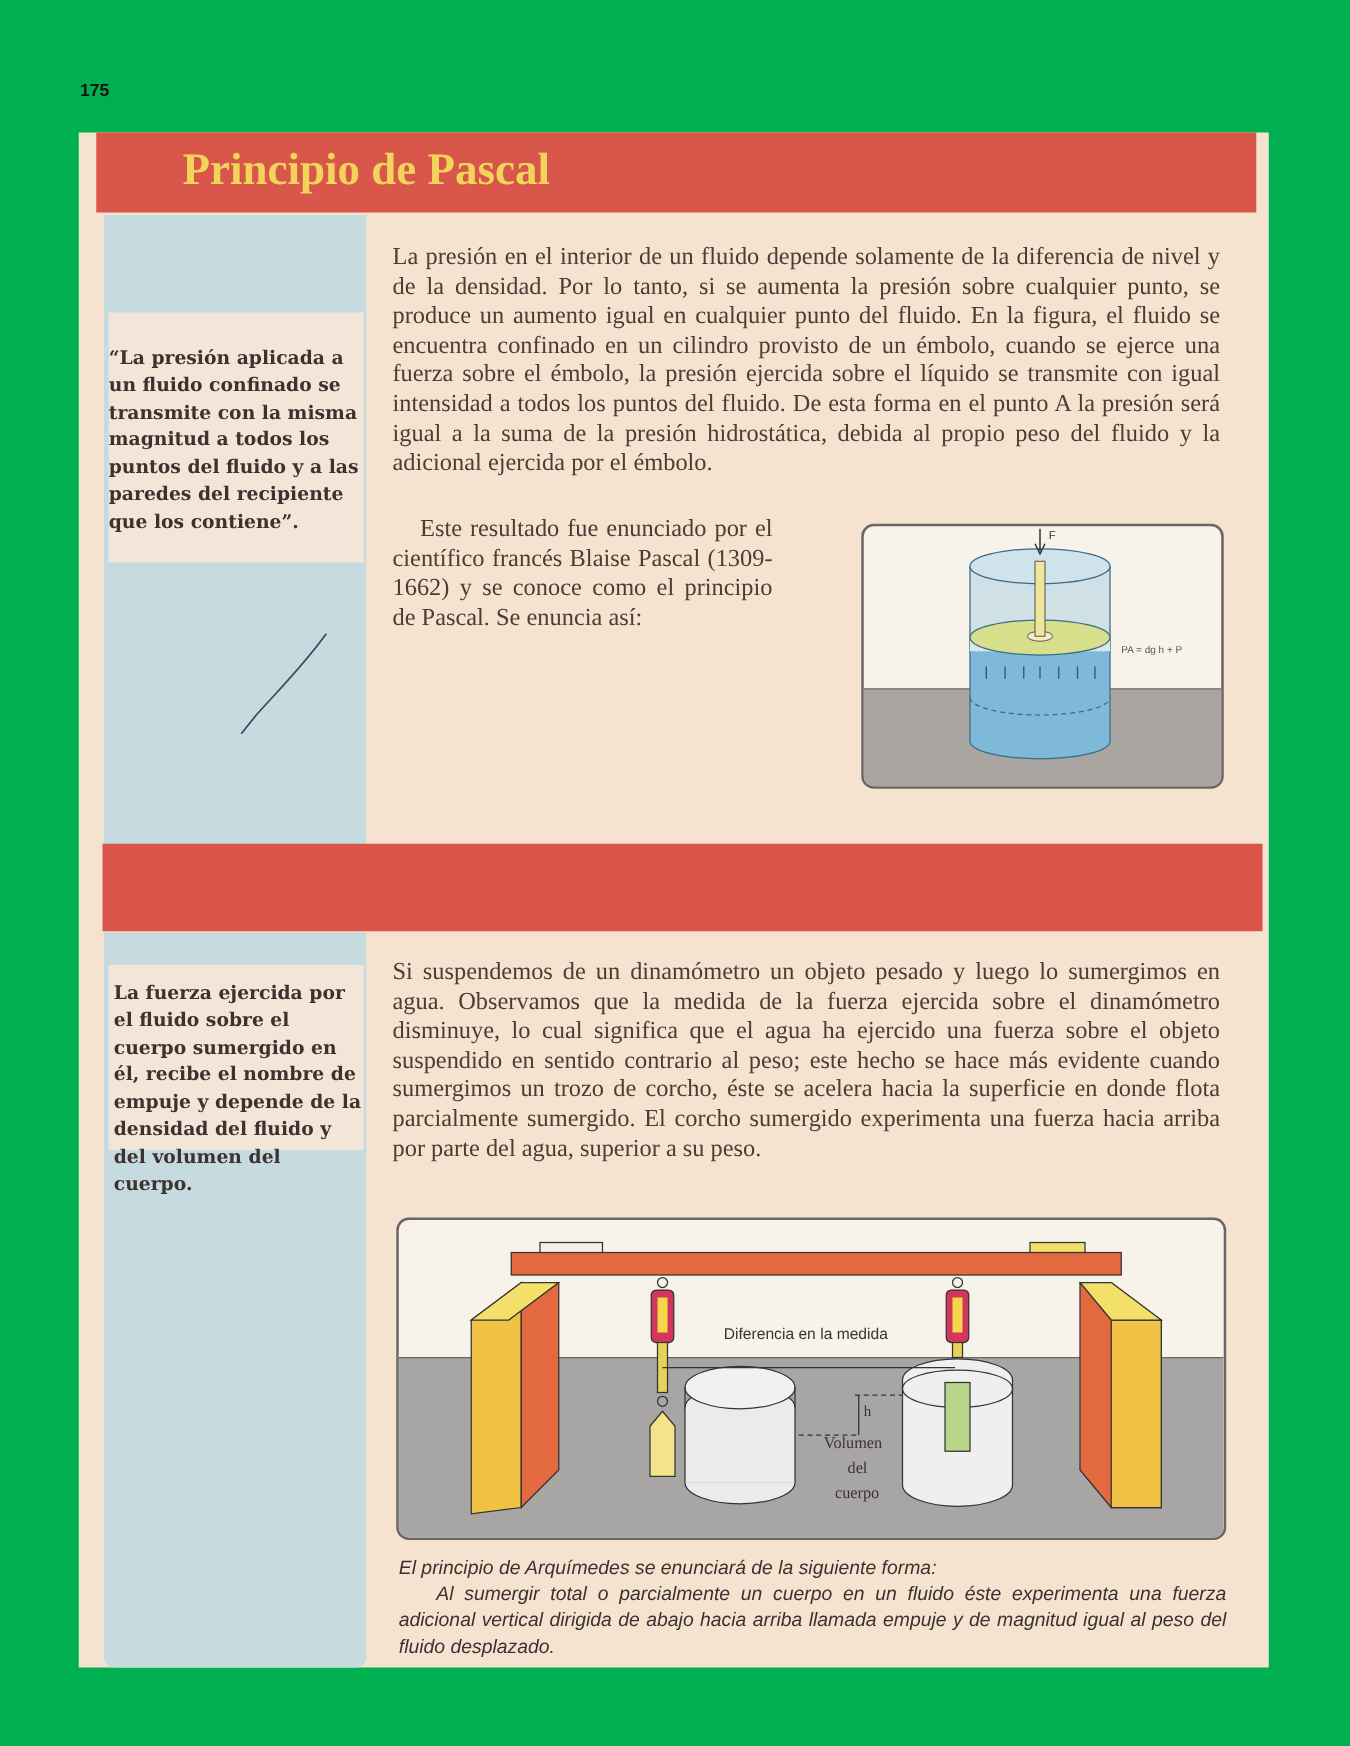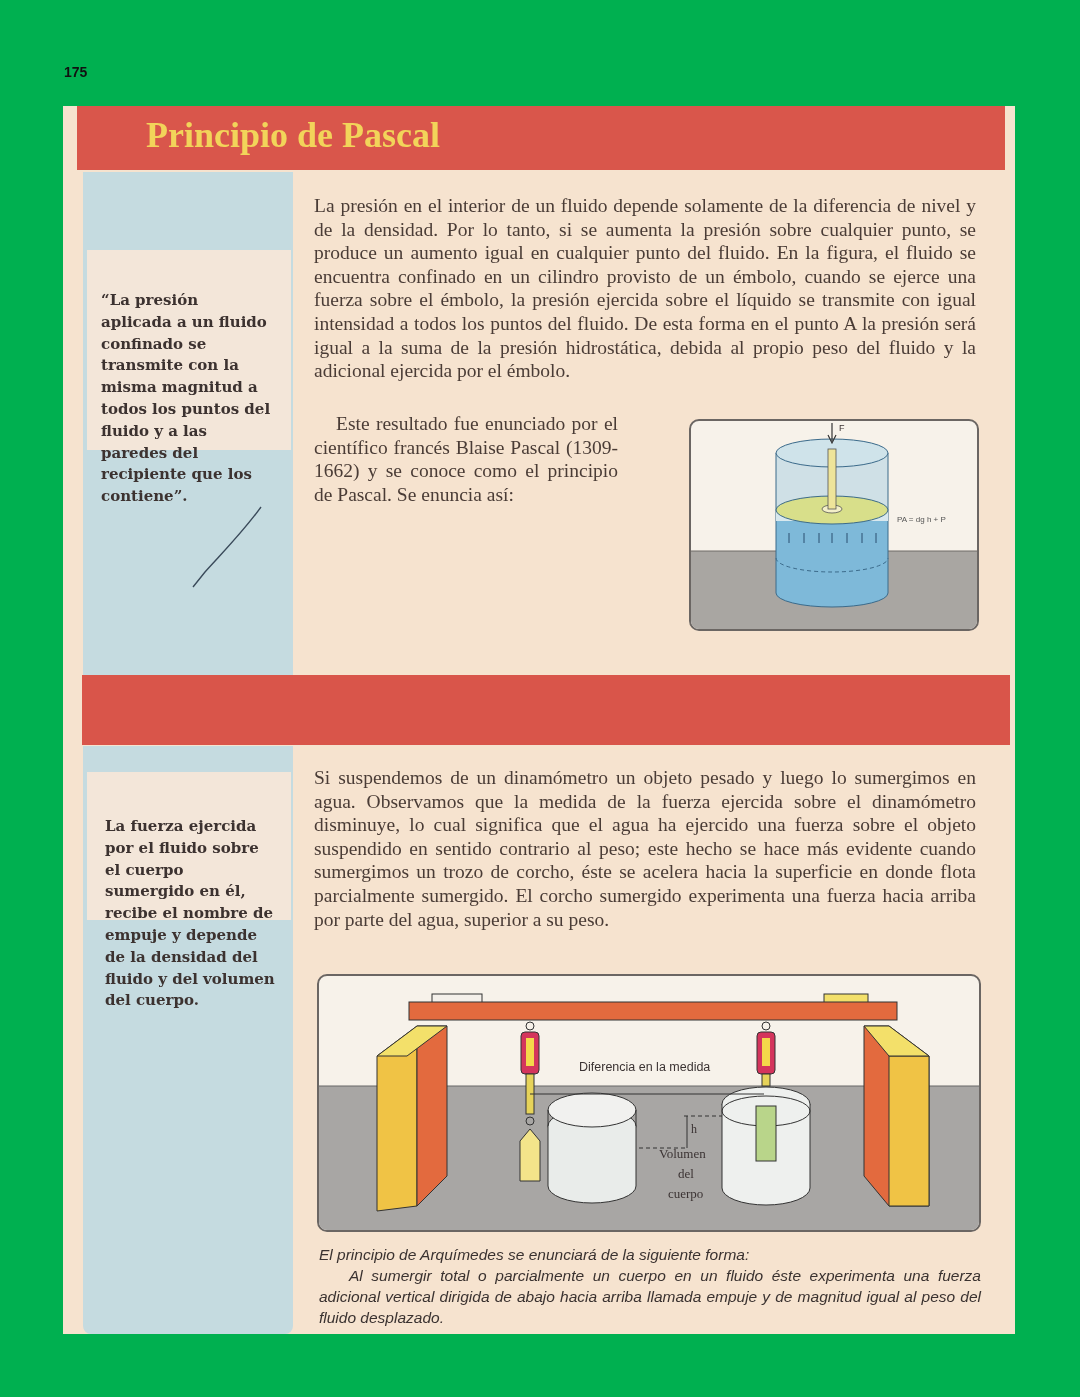--- a/index.html
+++ b/index.html
@@ -33,22 +33,22 @@
   .side-col.top { top: 66px; height: 504px; }
   .side-col.bottom { top: 640px; height: 588px; border-bottom-left-radius: 8px; border-bottom-right-radius: 8px; }
   .sidebar-box {
     position: absolute; left: 24px; width: 204px;
     background: #f3e6d9;
     font-family: "DejaVu Serif", "Liberation Serif", serif;
     font-weight: bold; color: #3c3230;
     font-size: 15px; line-height: 21.8px;
   }
   .sidebar-box.one { top: 144px; height: 200px; padding: 26px 4px 0 0; box-sizing: border-box; }
-  .sidebar-box.two { top: 666px; height: 148px; padding: 30px 2px 0 4px; box-sizing: border-box; }
-  .sidebar-box p { margin: 14px; padding-left: 0; }
+  .sidebar-box.two { top: 666px; height: 148px; padding: 12px 2px 0 4px; box-sizing: border-box; }
+  .sidebar-box p { margin: 0; padding-left: 0; }
   .body-text {
     position: absolute; color: #4a3c36; font-size: 19.5px; line-height: 23.6px;
     text-align: justify;
   }
   .para1 { left: 251px; top: 88px; width: 662px; }
   .para2 { left: 251px; top: 306px; width: 304px; text-indent: 22px; }
   .para3 { left: 251px; top: 660px; width: 662px; }
   .red-bar2 {
     position: absolute; left: 19px; top: 569px; width: 928px; height: 70px;
     background: #d9554a;

